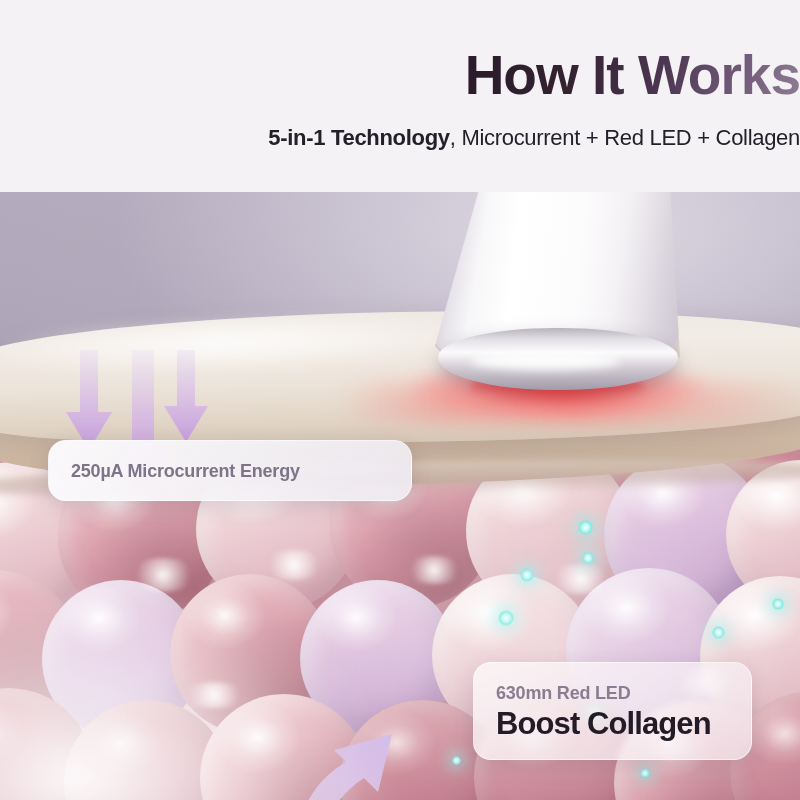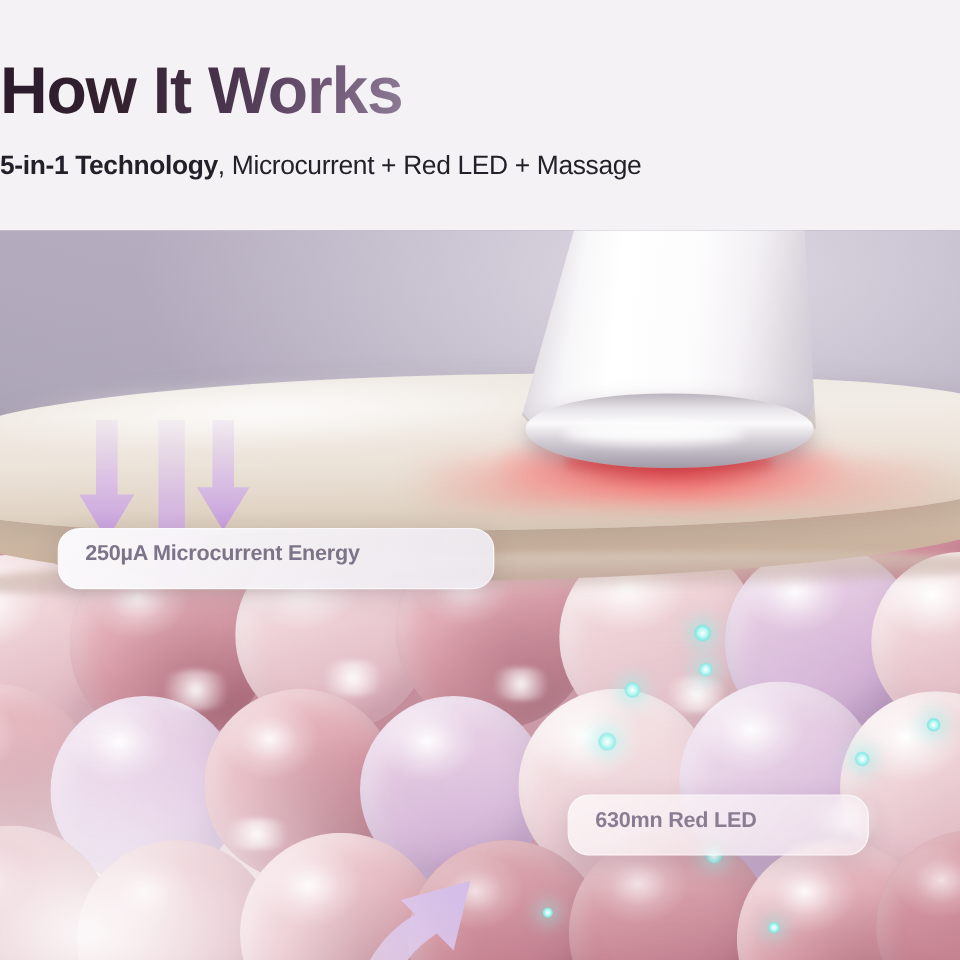--- a/index.html
+++ b/index.html
@@ -5,21 +5,21 @@
   * { margin:0; padding:0; box-sizing:border-box; }
   html,body { width:800px; height:800px; overflow:hidden; background:#ffffff; }
   body { font-family:"Liberation Sans", sans-serif; }
 
   .page { position:relative; width:800px; height:800px; overflow:hidden; }
 
   
   .header {
     position:absolute; left:0; top:0; width:800px; height:192px;
     background:#f4f2f5;
-    display:flex; flex-direction:column; align-items:flex-start; justify-content:center;
+    display:flex; flex-direction:column; align-items:flex-end; justify-content:center;
   }
   .title {
     font-size:55px; font-weight:700; letter-spacing:-1px; line-height:1.05;
     background:linear-gradient(100deg,#2b1b2b 0%,#33212f 30%,#4b3550 58%,#6d5573 78%,#8d7b95 100%);
     -webkit-background-clip:text; background-clip:text;
     -webkit-text-fill-color:transparent; color:transparent;
     margin-top:6px;
   }
   .subtitle {
     margin-top:20px; font-size:22px; color:#24202a; letter-spacing:-0.3px;
@@ -166,52 +166,52 @@
   }
 
   
   .arrow-down { position:absolute; }
   .arrow-down svg { display:block; }
   .arrow-up { position:absolute; left:292px; top:538px; width:112px; height:118px; }
 
   
   .card {
     position:absolute; border-radius:18px;
-    padding:10px 22px 16px 22px;
+    padding:20px 22px 16px 22px;
     box-shadow:0 6px 20px rgba(86,68,92,.18);
     border:1px solid rgba(255,255,255,.55);
     backdrop-filter:blur(3px);
   }
   .card .eyebrow {
     font-size:18px; font-weight:700; letter-spacing:-0.2px;
     color:#7e7489; margin-bottom:2px;
   }
   .card .headline {
     font-size:31px; font-weight:700; letter-spacing:-0.9px;
     color:#231b26; line-height:1.18;
   }
   #card-absorption {
     left:48px; top:248px; width:364px;
     background:linear-gradient(125deg, rgba(252,251,253,.97) 0%, rgba(246,244,248,.95) 42%, rgba(238,234,241,.93) 100%);
   }
   #card-collagen {
-    left:473px; top:470px; width:251px;
+    left:473px; top:470px; width:279px;
     background:linear-gradient(125deg, rgba(253,249,250,.80) 0%, rgba(250,244,247,.74) 45%, rgba(246,238,243,.70) 100%);
   }
   #card-collagen .eyebrow { color:#8a7d91; }
 </style>
 </head>
 <body>
 
 <div class="page">
 
   <div class="header">
     <div class="title">How It Works</div>
     <div class="subtitle">
-      <b>5-in-1 Technology</b><span class="rest">, Microcurrent + Red LED + Massage</span>
+      <b>5-in-1 Technology</b><span class="rest">, Microcurrent + Red LED + Collagen</span>
     </div>
   </div>
 
   <div class="stage">
 
     <div class="bg-wall"></div>
 
     <div class="dermis">
 
       <div class="ball deep" style="left:-62px;  top:-36px; width:150px; height:150px;"></div>
@@ -335,16 +335,17 @@
       <div class="device-ring"></div>
       <div class="device-ring-hi"></div>
     </div>
 
     <div class="card" id="card-absorption">
       <div class="eyebrow">250µA Microcurrent Energy</div>
     </div>
 
     <div class="card" id="card-collagen">
       <div class="eyebrow">630mn Red LED</div>
+      <div class="headline">Boost Collagen</div>
     </div>
 
   </div>
 </div>
 
 </body></html>

